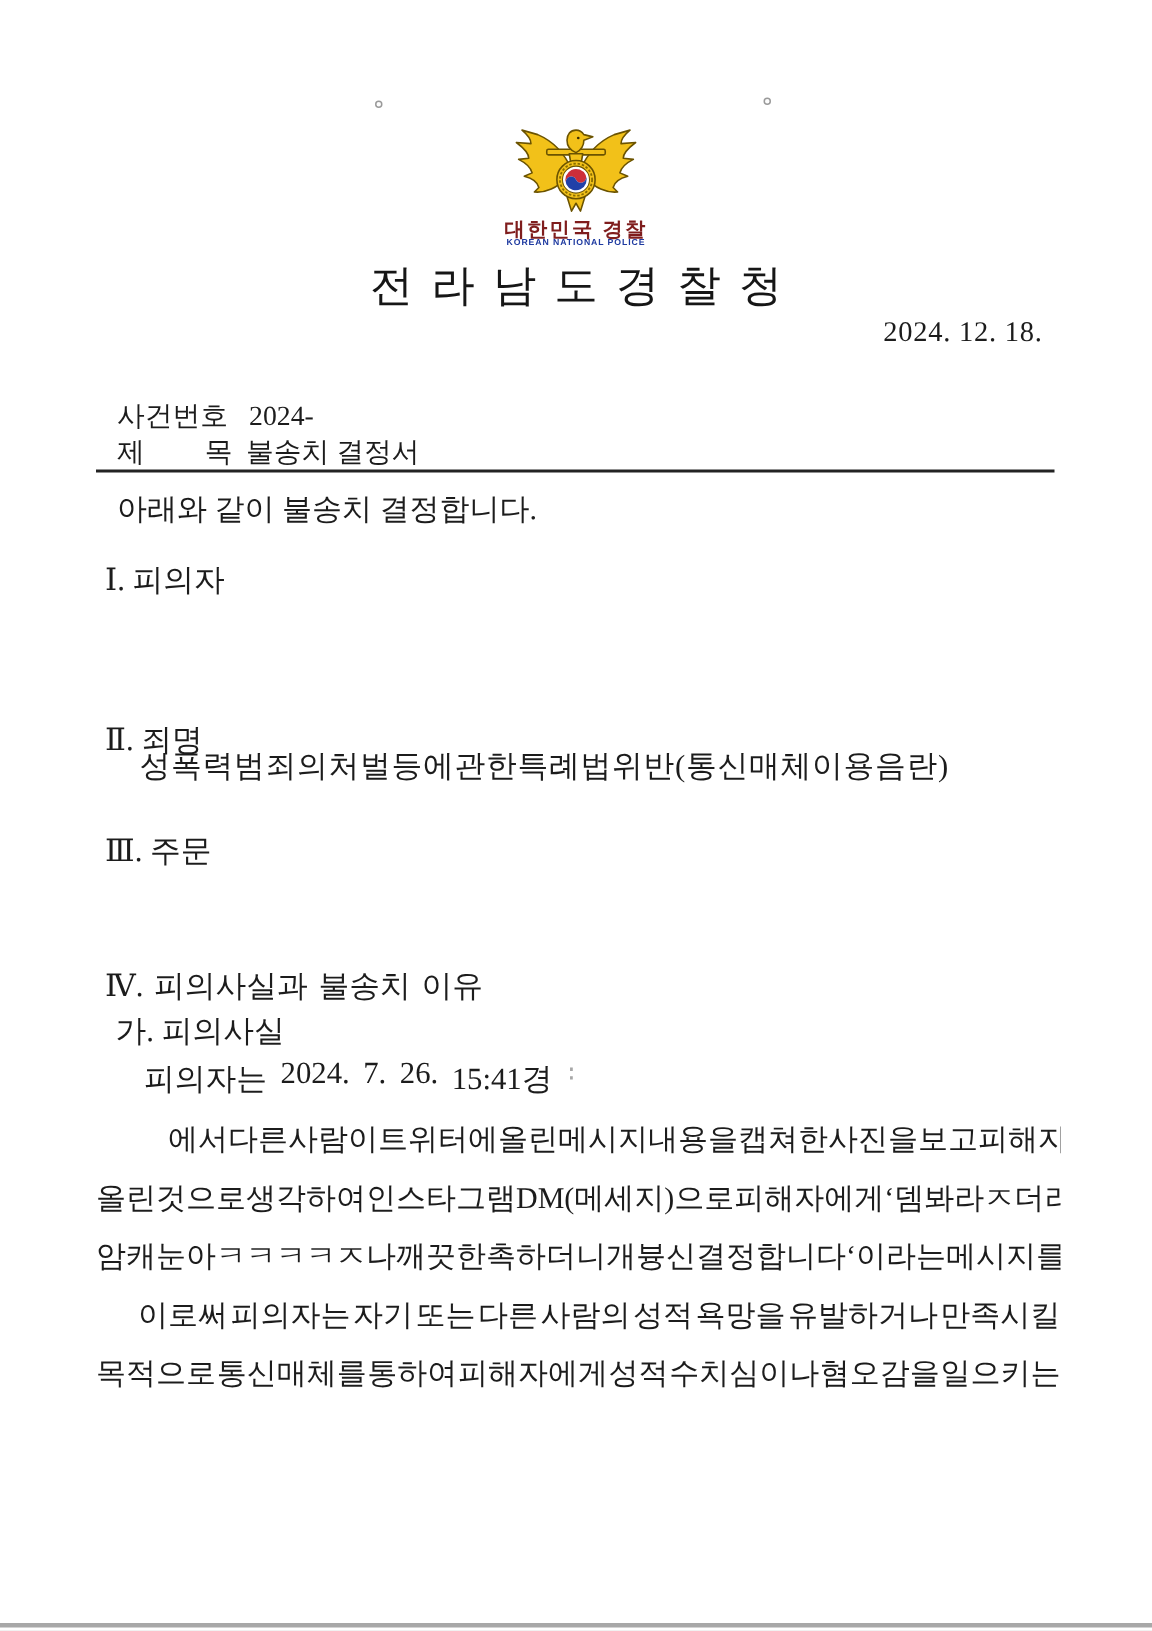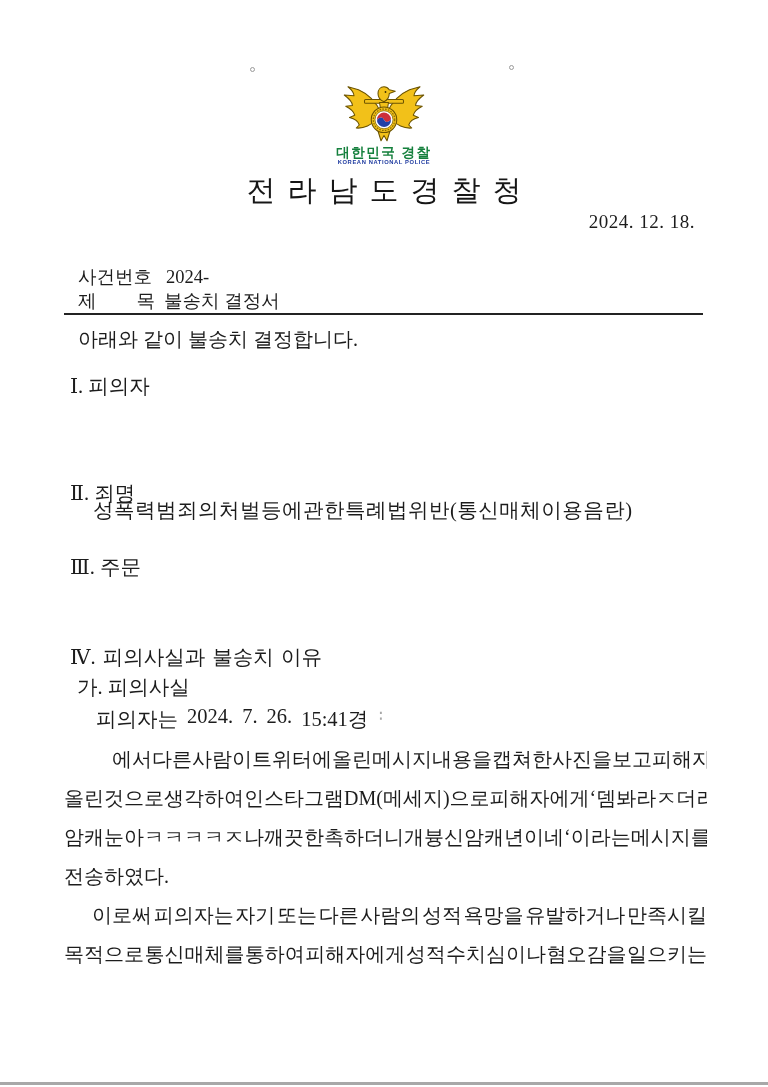--- a/index.html
+++ b/index.html
@@ -15,21 +15,21 @@
   .abs{position:absolute;}
   .dot{
     position:absolute;width:5px;height:5px;border-radius:50%;
     border:1px solid #9a9a9a;background:#fdfdfd;box-sizing:border-box;
   }
   .emblem-wrap{left:0;right:0;top:83px;text-align:center;line-height:1;}
   .emblem-wrap svg{display:inline-block;}
   .org-kr{
     left:0;right:0;top:144px;text-align:center;
     font-family:"Liberation Sans","DejaVu Sans",sans-serif;
-    font-weight:bold;font-size:13.5px;letter-spacing:1.5px;color:#15803d;
+    font-weight:bold;font-size:13.5px;letter-spacing:1.5px;color:#7f1d1d;
   }
   .org-en{
     left:0;right:0;top:159px;text-align:center;
     font-family:"Liberation Sans","DejaVu Sans",sans-serif;
     font-weight:bold;font-size:5.8px;letter-spacing:0.6px;color:#1e3aa0;
   }
   .agency-title{
     left:0;right:0;top:171px;text-align:center;
     font-size:29px;letter-spacing:12px;padding-left:12px;
     font-weight:500;color:#161616;
@@ -166,25 +166,22 @@
         <span>피해자에게</span>
         <span>‘뎀봐라</span>
         <span>ㅈ더러운</span>
       </div>
     <div class="jline">
         <span>암캐눈아</span>
         <span>ㅋㅋㅋㅋ</span>
         <span>ㅈ나</span>
         <span>깨끗한촉하더니</span>
         <span>개븅신</span>
-        <span>암캐년이네‘이라는</span>
+        <span>결정합니다‘이라는</span>
         <span>메시지를</span>
-      </div>
-    <div class="jline left">
-        <span>전송하였다.</span>
       </div>
     <div class="jline indent-sm">
         <span>이로써</span>
         <span>피의자는</span>
         <span>자기</span>
         <span>또는</span>
         <span>다른</span>
         <span>사람의</span>
         <span>성적</span>
         <span>욕망을</span>

